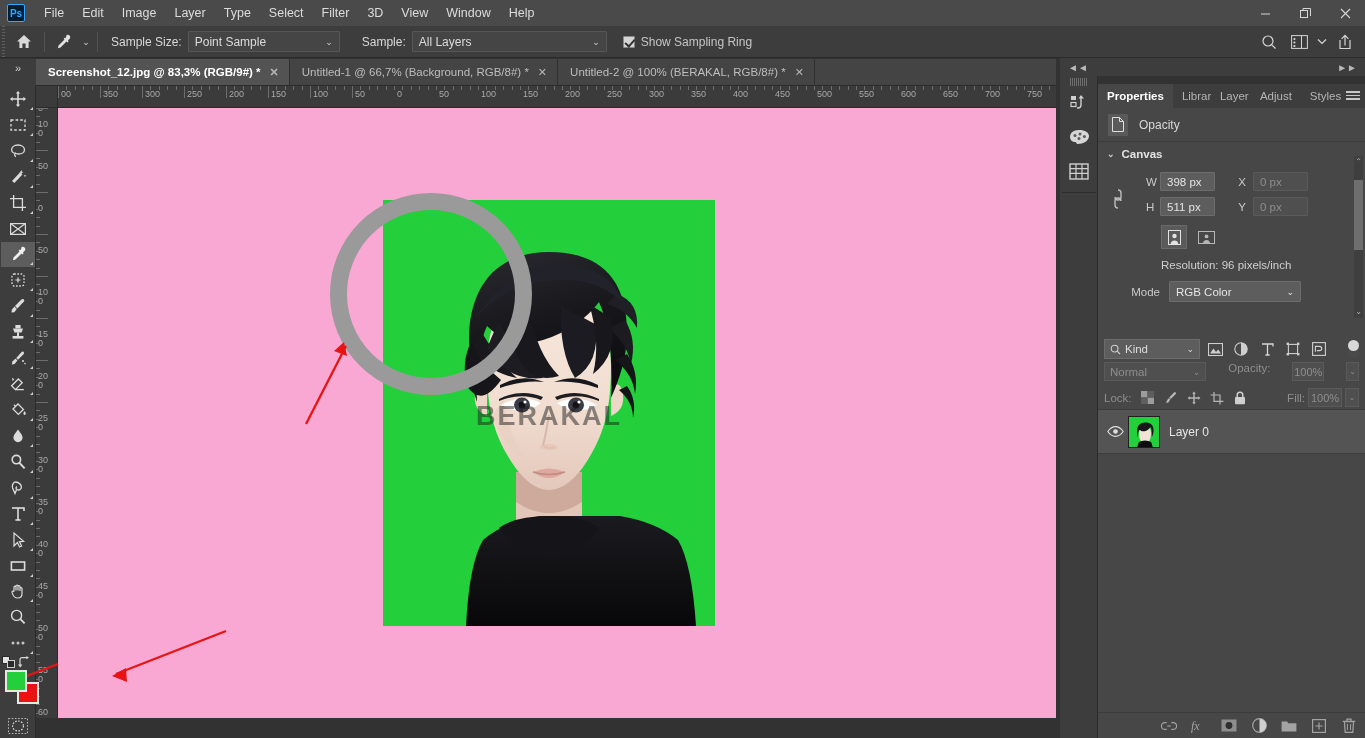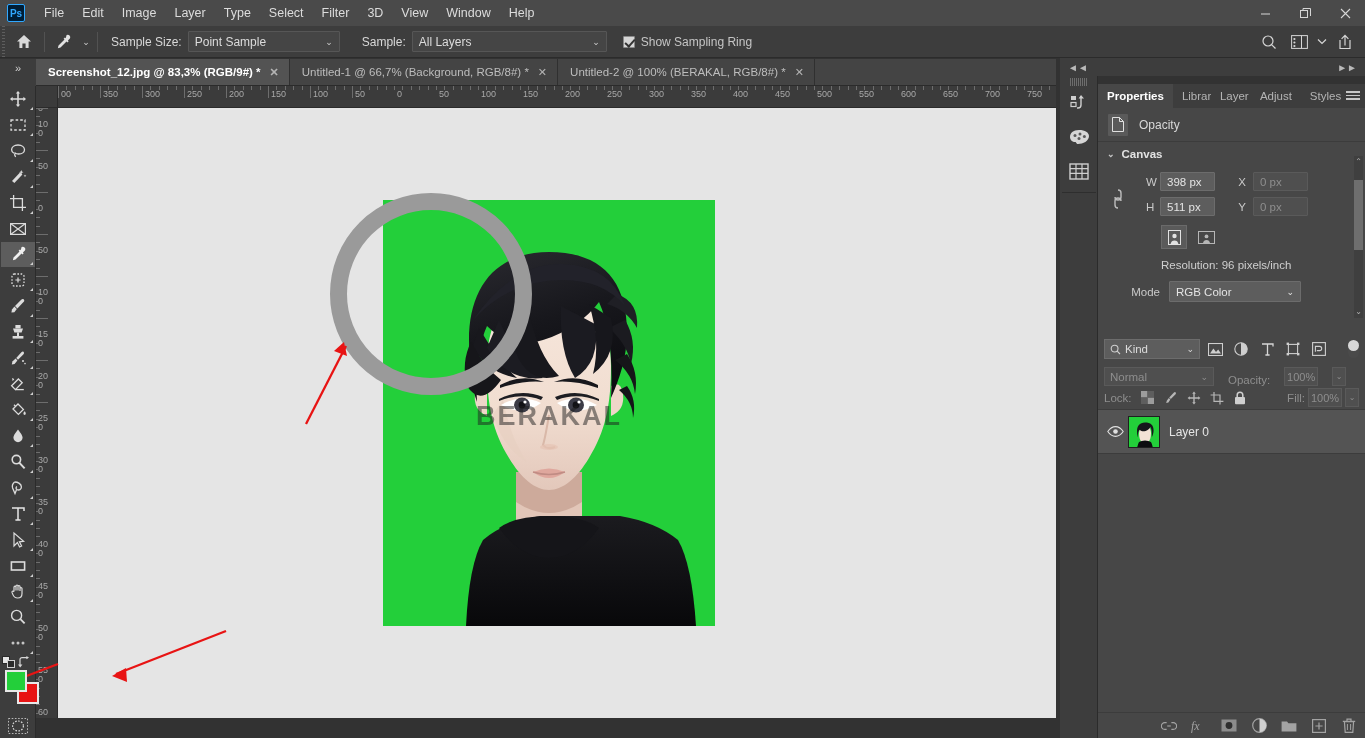--- a/index.html
+++ b/index.html
@@ -120,21 +120,21 @@
   }
   .rh-lab { position:absolute; top:3px; font-size:9px; color:#a9a9a9; }
   .rh-tick { position:absolute; top:0px; width:1px; background:#6d6d6d; }
   .rv-lab { position:absolute; left:2px; font-size:9px; color:#a9a9a9;
      width:11px; line-height:8.5px; text-align:left; letter-spacing:0; word-break:break-all;}
   .rv-tick { position:absolute; left:0px; height:1px; background:#6d6d6d; }
 
   
   .canvas-area {
     position:absolute; left:58px; top:108px; width:998px; height:610px;
-    background:#e5e5e5; overflow:hidden;
+    background:#f9a8d4; overflow:hidden;
   }
   .doc {
     position:absolute; left:325px; top:92px; width:332px; height:426px;
     background:#23cf3a; overflow:hidden;
   }
   .portrait { position:absolute; left:0; top:0; width:332px; height:426px; }
   .sampling-ring {
     position:absolute; left:272px; top:85px; width:202px; height:202px;
     border-radius:50%; border:17px solid #9a9a9a; box-sizing:border-box;
   }
@@ -217,21 +217,21 @@
   
   .lyr-filter { display:flex; align-items:center; height:26px; padding:0 6px; gap:4px;}
   .kind-sel { width:96px; height:20px; background:#5d5d5d; border:1px solid #6c6c6c;
      display:flex; align-items:center; padding:0 5px; font-size:11.5px; color:#dcdcdc;
      position:relative;}
   .kind-sel .sc{position:absolute; right:5px; font-size:9px;}
   .fic { width:22px; height:20px; display:flex; align-items:center; justify-content:center;}
   .toggle-knob { width:11px; height:18px; background:#4a4a4a; border-radius:6px; position:relative;}
   .toggle-knob:after{content:""; position:absolute; left:0; top:0; width:11px;height:11px;
      border-radius:50%; background:#d8d8d8;}
-  .lyr-blend { display:flex; align-items:flex-end; height:24px; padding:0 6px; gap:14px;}
+  .lyr-blend { display:flex; align-items:flex-start; height:24px; padding:0 6px; gap:22px;}
   .blend-sel { width:110px; height:19px; background:#4f4f4f; border:1px solid #5a5a5a;
      display:flex; align-items:center; padding:0 5px; font-size:11.5px; color:#8e8e8e;
      position:relative;}
   .blend-sel .sc{position:absolute; right:5px; font-size:9px;}
   .op-lbl { font-size:11.5px; color:#8e8e8e;}
   .op-val { width:34px; height:19px; background:#4f4f4f; border:1px solid #5a5a5a;
      display:flex;align-items:center;justify-content:center; font-size:11px; color:#8e8e8e;}
   .op-step { width:14px; height:19px; background:#4f4f4f; border:1px solid #5a5a5a;
      display:flex;align-items:center;justify-content:center; font-size:8px; color:#8e8e8e;}
   .lyr-lock { display:flex; align-items:center; height:24px; padding:0 6px; gap:3px;

